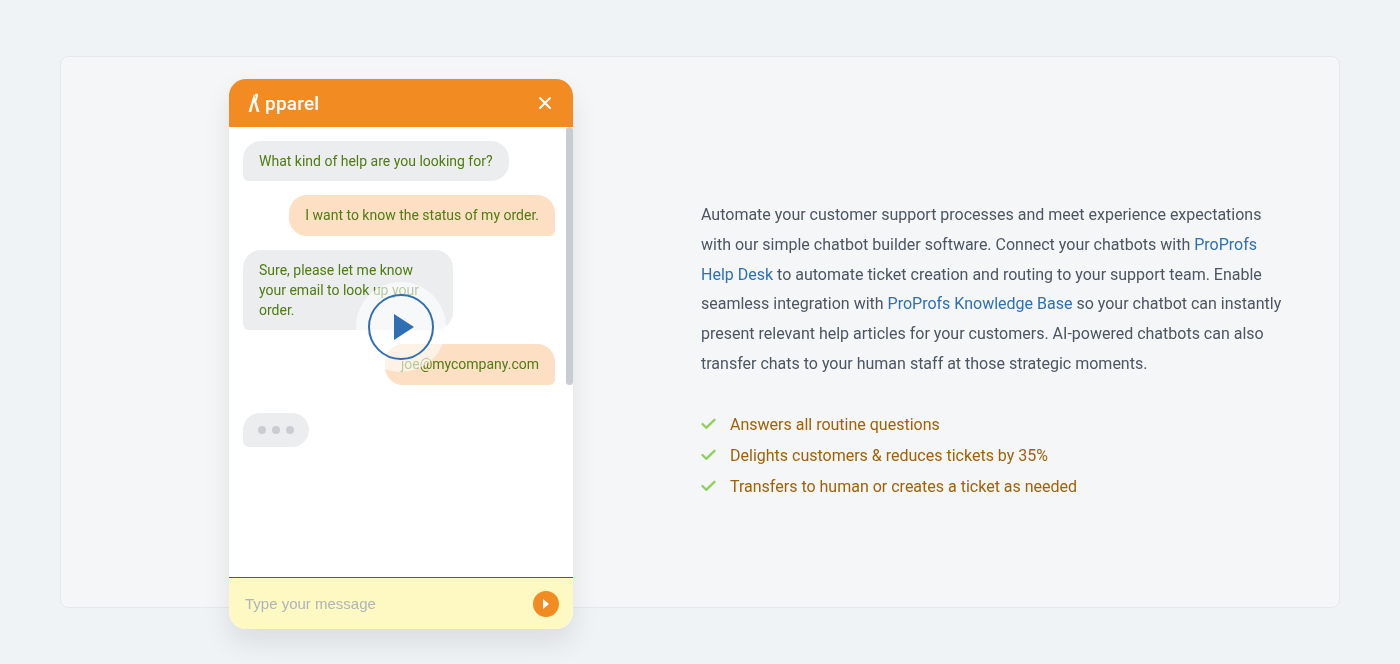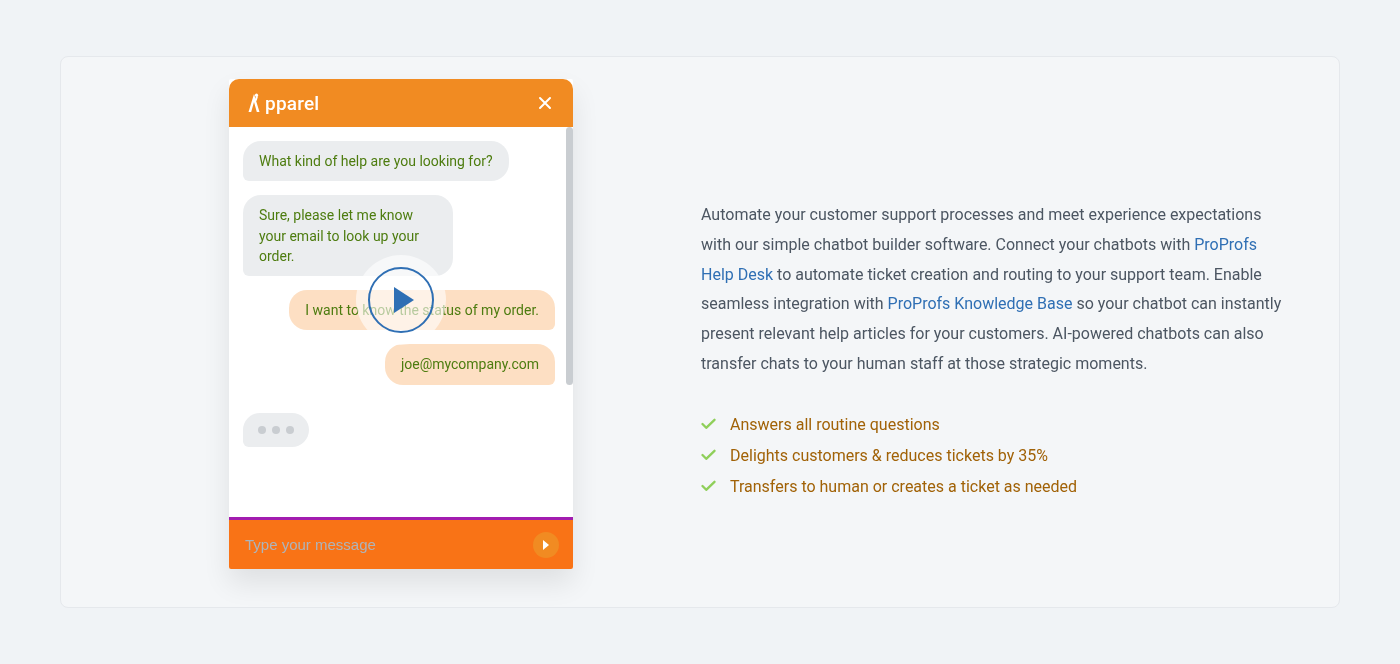--- a/index.html
+++ b/index.html
@@ -19,23 +19,23 @@
     background: #f4f6f8;
     border: 1px solid #e5e8ec;
     border-radius: 8px;
   }
   
   .chat-widget {
     position: absolute;
     left: 168px;
     top: 22px;
     width: 344px;
-    height: 490px;
+    height: 550px;
     background: #ffffff;
-    border-radius: 2px;
+    border-radius: 17px;
     box-shadow: 0 14px 28px rgba(0,0,0,0.09);
     overflow: hidden;
     display: flex;
     flex-direction: column;
   }
   .chat-header {
     height: 48px;
     background: #f18b22;
     border-radius: 10px 10px 0 0;
     display: flex;
@@ -109,25 +109,25 @@
     gap: 6px;
     margin-top: 28px;
   }
   .typing-dot {
     width: 8px; height: 8px;
     background: #c9cdd1;
     border-radius: 50%;
   }
   .chat-input-row {
     height: 52px;
-    border-top: 3px solid #a21caf;
+    border-top: 1px solid #a21caf;
     display: flex;
     align-items: center;
     padding: 0 14px 0 16px;
-    background: #f97316;
+    background: #fef9c3;
   }
   .chat-input {
     flex: 1;
     border: none;
     outline: none;
     font-size: 15px;
     color: #333;
     background: transparent;
   }
   .chat-input::placeholder { color: #aeb4ba; }
@@ -229,22 +229,22 @@
         <svg width="16" height="16" viewBox="0 0 16 16">
           <path d="M3 3 L13 13 M13 3 L3 13" stroke="#ffffff" stroke-width="2" stroke-linecap="round"></path>
         </svg>
       </div>
     </div>
 
     <div class="chat-body">
       <div class="chat-scrollbar"></div>
 
       <div class="bubble left">What kind of help are you looking for?</div>
+      <div class="bubble right">I want to know the status of my order.</div>
       <div class="bubble left" style="max-width:210px">Sure, please let me know your email to look up your order.</div>
-      <div class="bubble right">I want to know the status of my order.</div>
       <div class="bubble right">joe@mycompany.com</div>
 
       <div class="typing">
         <span class="typing-dot"></span>
         <span class="typing-dot"></span>
         <span class="typing-dot"></span>
       </div>
     </div>
 
     <div class="chat-input-row">

